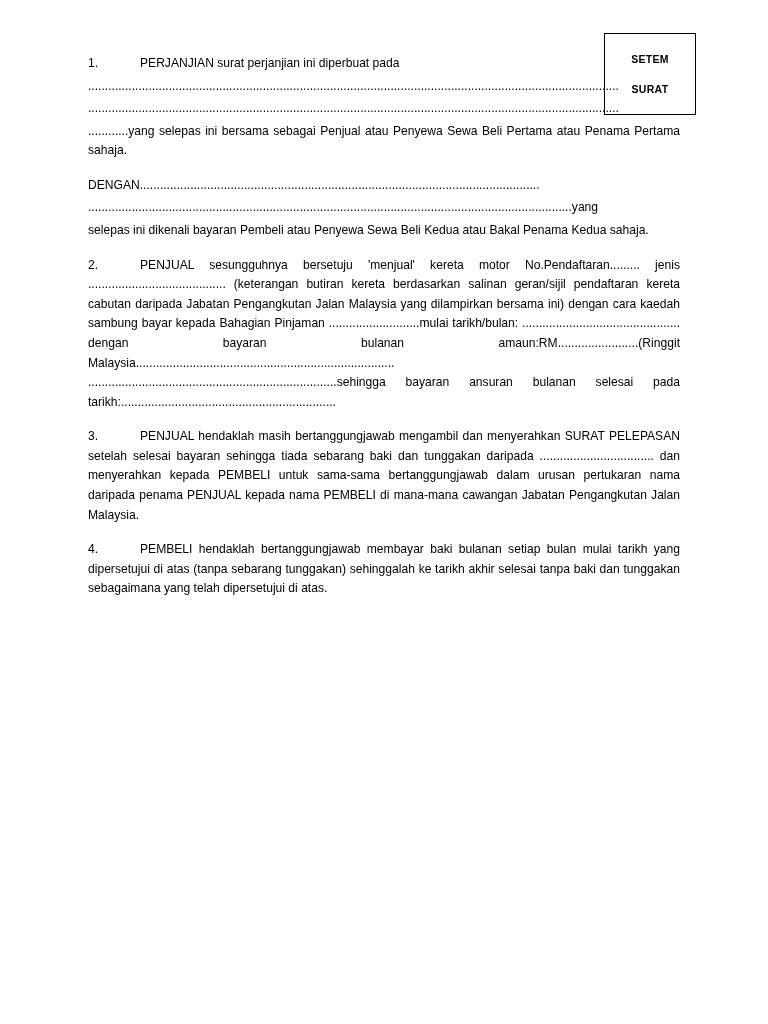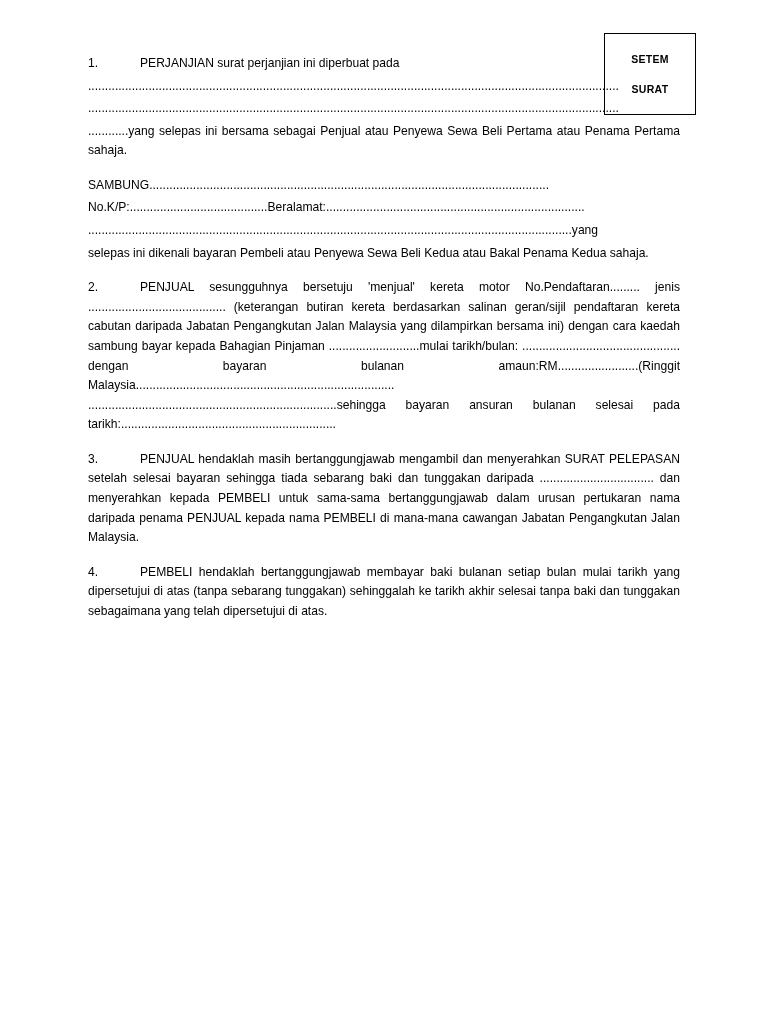--- a/index.html
+++ b/index.html
@@ -85,22 +85,21 @@
 
     <p class="tight">
       <span class="num">1.</span><span>PERJANJIAN surat perjanjian ini diperbuat pada</span>
     </p>
     <p class="tight">..............................................................................................................................................................</p>
     <p class="tight">..............................................................................................................................................................</p>
     <p class="para">
       <span>............yang selepas ini bersama sebagai </span><b>Penjual atau Penyewa Sewa Beli Pertama atau Penama Pertama</b><span> sahaja.</span>
     </p>
 
-    <p class="tight">SAMBUNG.......................................................................................................................</p>
-    <p class="tight">No.K/P:.........................................Beralamat:.............................................................................</p>
+    <p class="tight">DENGAN.......................................................................................................................</p>
     <p class="tight">................................................................................................................................................yang</p>
     <p class="para just">
       <span>selepas ini dikenali bayaran </span><b>Pembeli atau Penyewa Sewa Beli Kedua atau Bakal Penama Kedua</b><span> sahaja.</span>
     </p>
 
     <p class="para just">
       <span class="num">2.</span><span>PENJUAL sesungguhnya bersetuju 'menjual' kereta motor No.Pendaftaran......... jenis ......................................... (keterangan butiran kereta berdasarkan salinan geran/sijil pendaftaran kereta cabutan daripada Jabatan Pengangkutan Jalan Malaysia yang dilampirkan bersama ini) dengan cara kaedah sambung bayar kepada Bahagian Pinjaman ...........................mulai tarikh/bulan: ............................................... dengan bayaran bulanan amaun:RM........................(Ringgit Malaysia............................................................................. ..........................................................................sehingga bayaran ansuran bulanan selesai pada tarikh:................................................................</span>
     </p>
 
     <p class="para just">

